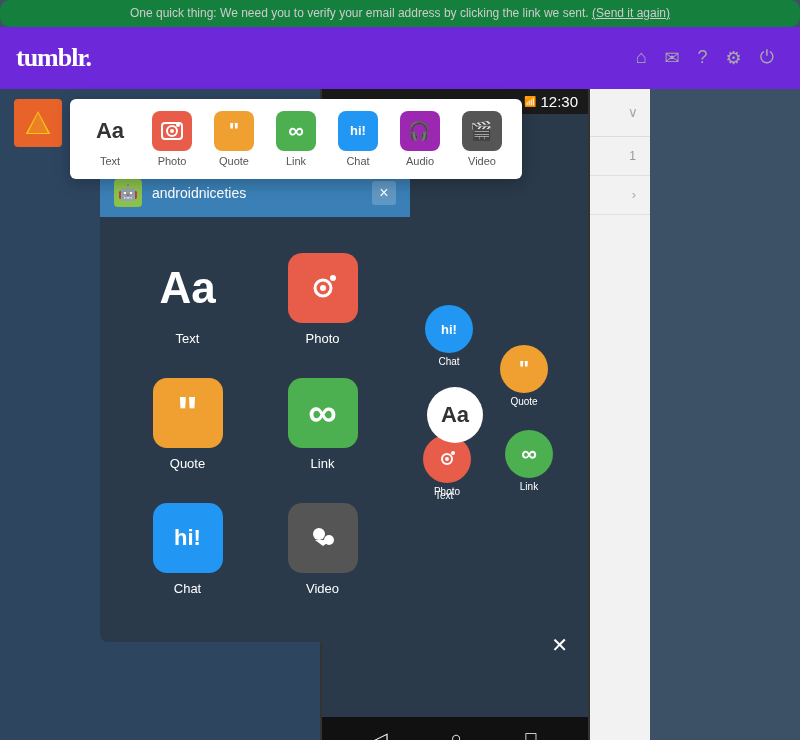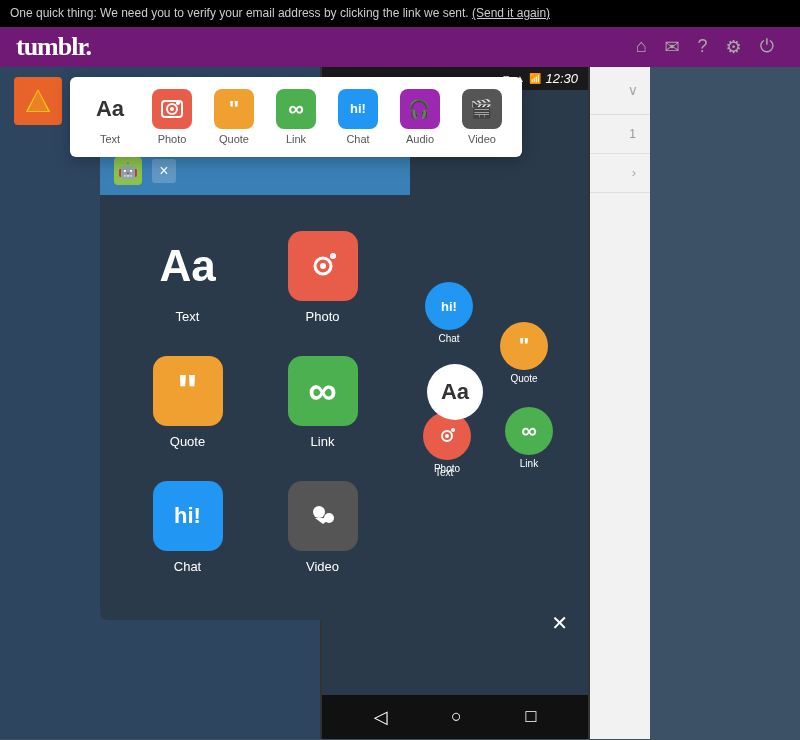--- a/index.html
+++ b/index.html
@@ -6,36 +6,37 @@
     body {
       width: 800px;
       height: 740px;
       overflow: hidden;
       font-family: 'Helvetica Neue', Arial, sans-serif;
       background: #3d5166;
     }
 
     
     .notification-bar {
-      background: #000000;
+      background: #15803d;
       color: #ccc;
-      text-align: left;
+      text-align: center;
       font-size: 12px;
       padding: 5px 10px;
       line-height: 1.4;
+      border-radius: 10px;
     }
     .notification-bar a {
       color: #ccc;
       text-decoration: underline;
     }
 
     
     .header {
-      background: #701a75;
-      height: 40px;
+      background: #6d28d9;
+      height: 62px;
       display: flex;
       align-items: center;
       padding: 0 16px;
       gap: 18px;
     }
     .logo {
       color: white;
       font-size: 26px;
       font-weight: bold;
       font-family: Georgia, serif;
@@ -283,22 +284,21 @@
     .phone-status-bar {
       background: #1a1a1a;
       display: flex;
       justify-content: flex-end;
       align-items: center;
       padding: 4px 10px;
       gap: 4px;
     }
     .phone-status-text {
       color: white;
-      font-size: 13px;
-      font-style: italic;
+      font-size: 15px;
     }
     .phone-body {
       flex: 1;
       background: #2a3a4a;
       position: relative;
       display: flex;
       align-items: center;
       justify-content: center;
     }
     .phone-nav-bar {
@@ -459,20 +459,21 @@
 
       <div class="toolbar-item">
         <div class="toolbar-item-icon ic-video" style="font-size:18px;color:white;">🎬</div>
         <span class="toolbar-item-label">Video</span>
       </div>
     </div>
 
     <div class="android-modal">
       <div class="android-modal-header">
         <div class="android-icon">🤖</div>
+        <span class="android-modal-title">androidniceties</span>
         <div class="android-close">×</div>
       </div>
       <div class="android-grid">
 
         <div class="android-grid-item">
           <div class="android-grid-icon ag-text" style="font-size:44px;font-weight:bold;color:white;">Aa</div>
           <span class="android-grid-label">Text</span>
         </div>
 
         <div class="android-grid-item">

